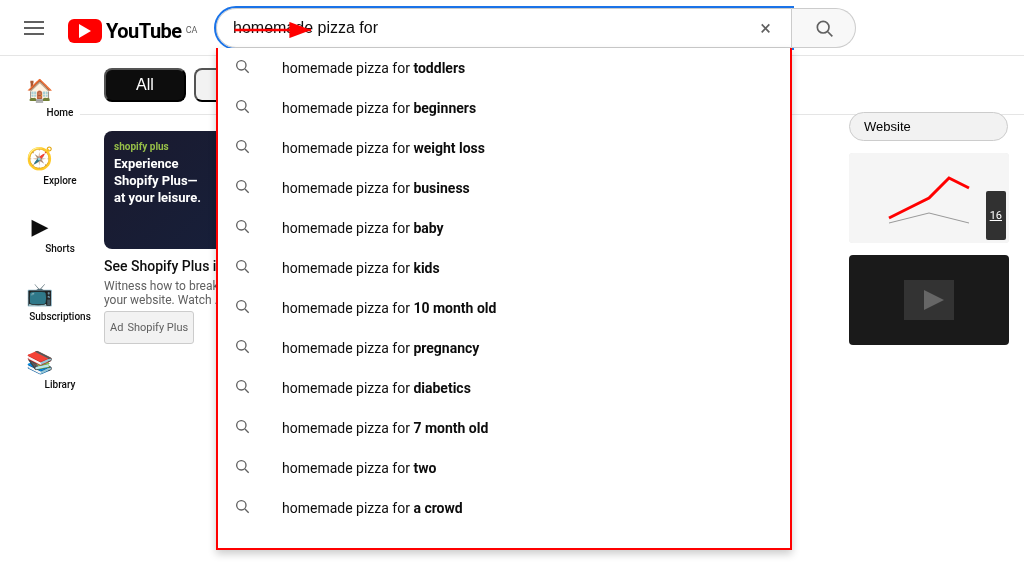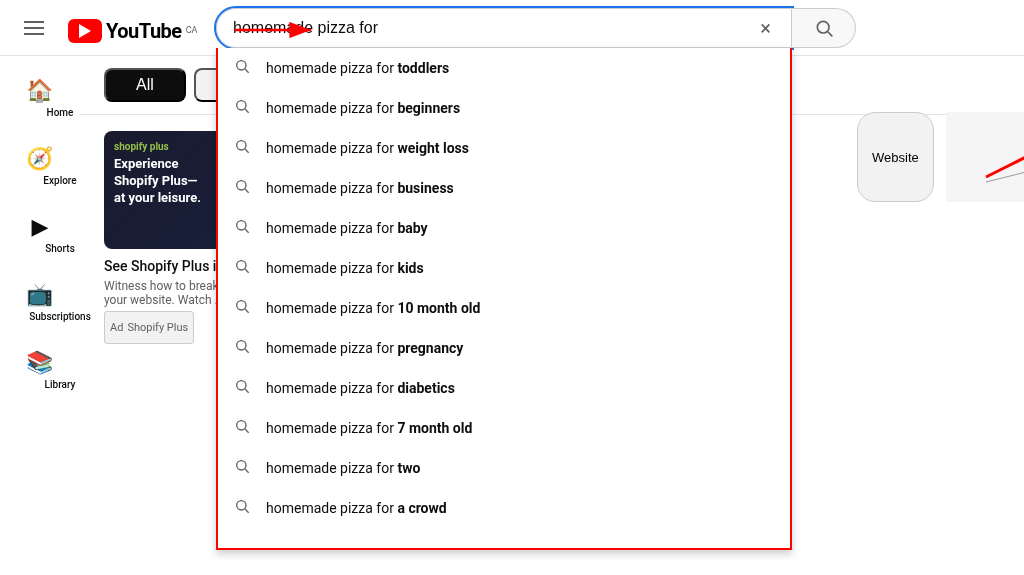--- a/index.html
+++ b/index.html
@@ -100,21 +100,21 @@
       border: 2px solid #ff0000;
       border-top: none;
       z-index: 300;
       box-shadow: 0 4px 8px rgba(0,0,0,0.2);
     }
     .dropdown-item {
       display: flex;
       align-items: center;
       padding: 10px 16px;
       cursor: pointer;
-      gap: 16px;
+      gap: 32px;
     }
     .dropdown-search-icon { color: #606060; font-size: 16px; }
     .dropdown-text { font-size: 14px; color: #0d0d0d; }
     .dropdown-text strong { font-weight: 700; }
 
     
     .sidebar {
       position: absolute;
       left: 0;
       top: 56px;
@@ -256,26 +256,26 @@
       width: 100%;
       height: 100%;
       display: flex;
       align-items: center;
       justify-content: center;
       position: relative;
     }
 
     .right-panel {
       position: absolute;
-      right: 0;
+      right: 8px;
       top: 48px;
       width: 175px;
       padding: 8px;
       display: flex;
-      flex-direction: row;
+      flex-direction: column;
       gap: 12px;
     }
     .right-video-row {
       display: flex;
       gap: 8px;
       cursor: pointer;
     }
     .duration-badge {
       position: absolute;
       bottom: 3px;

